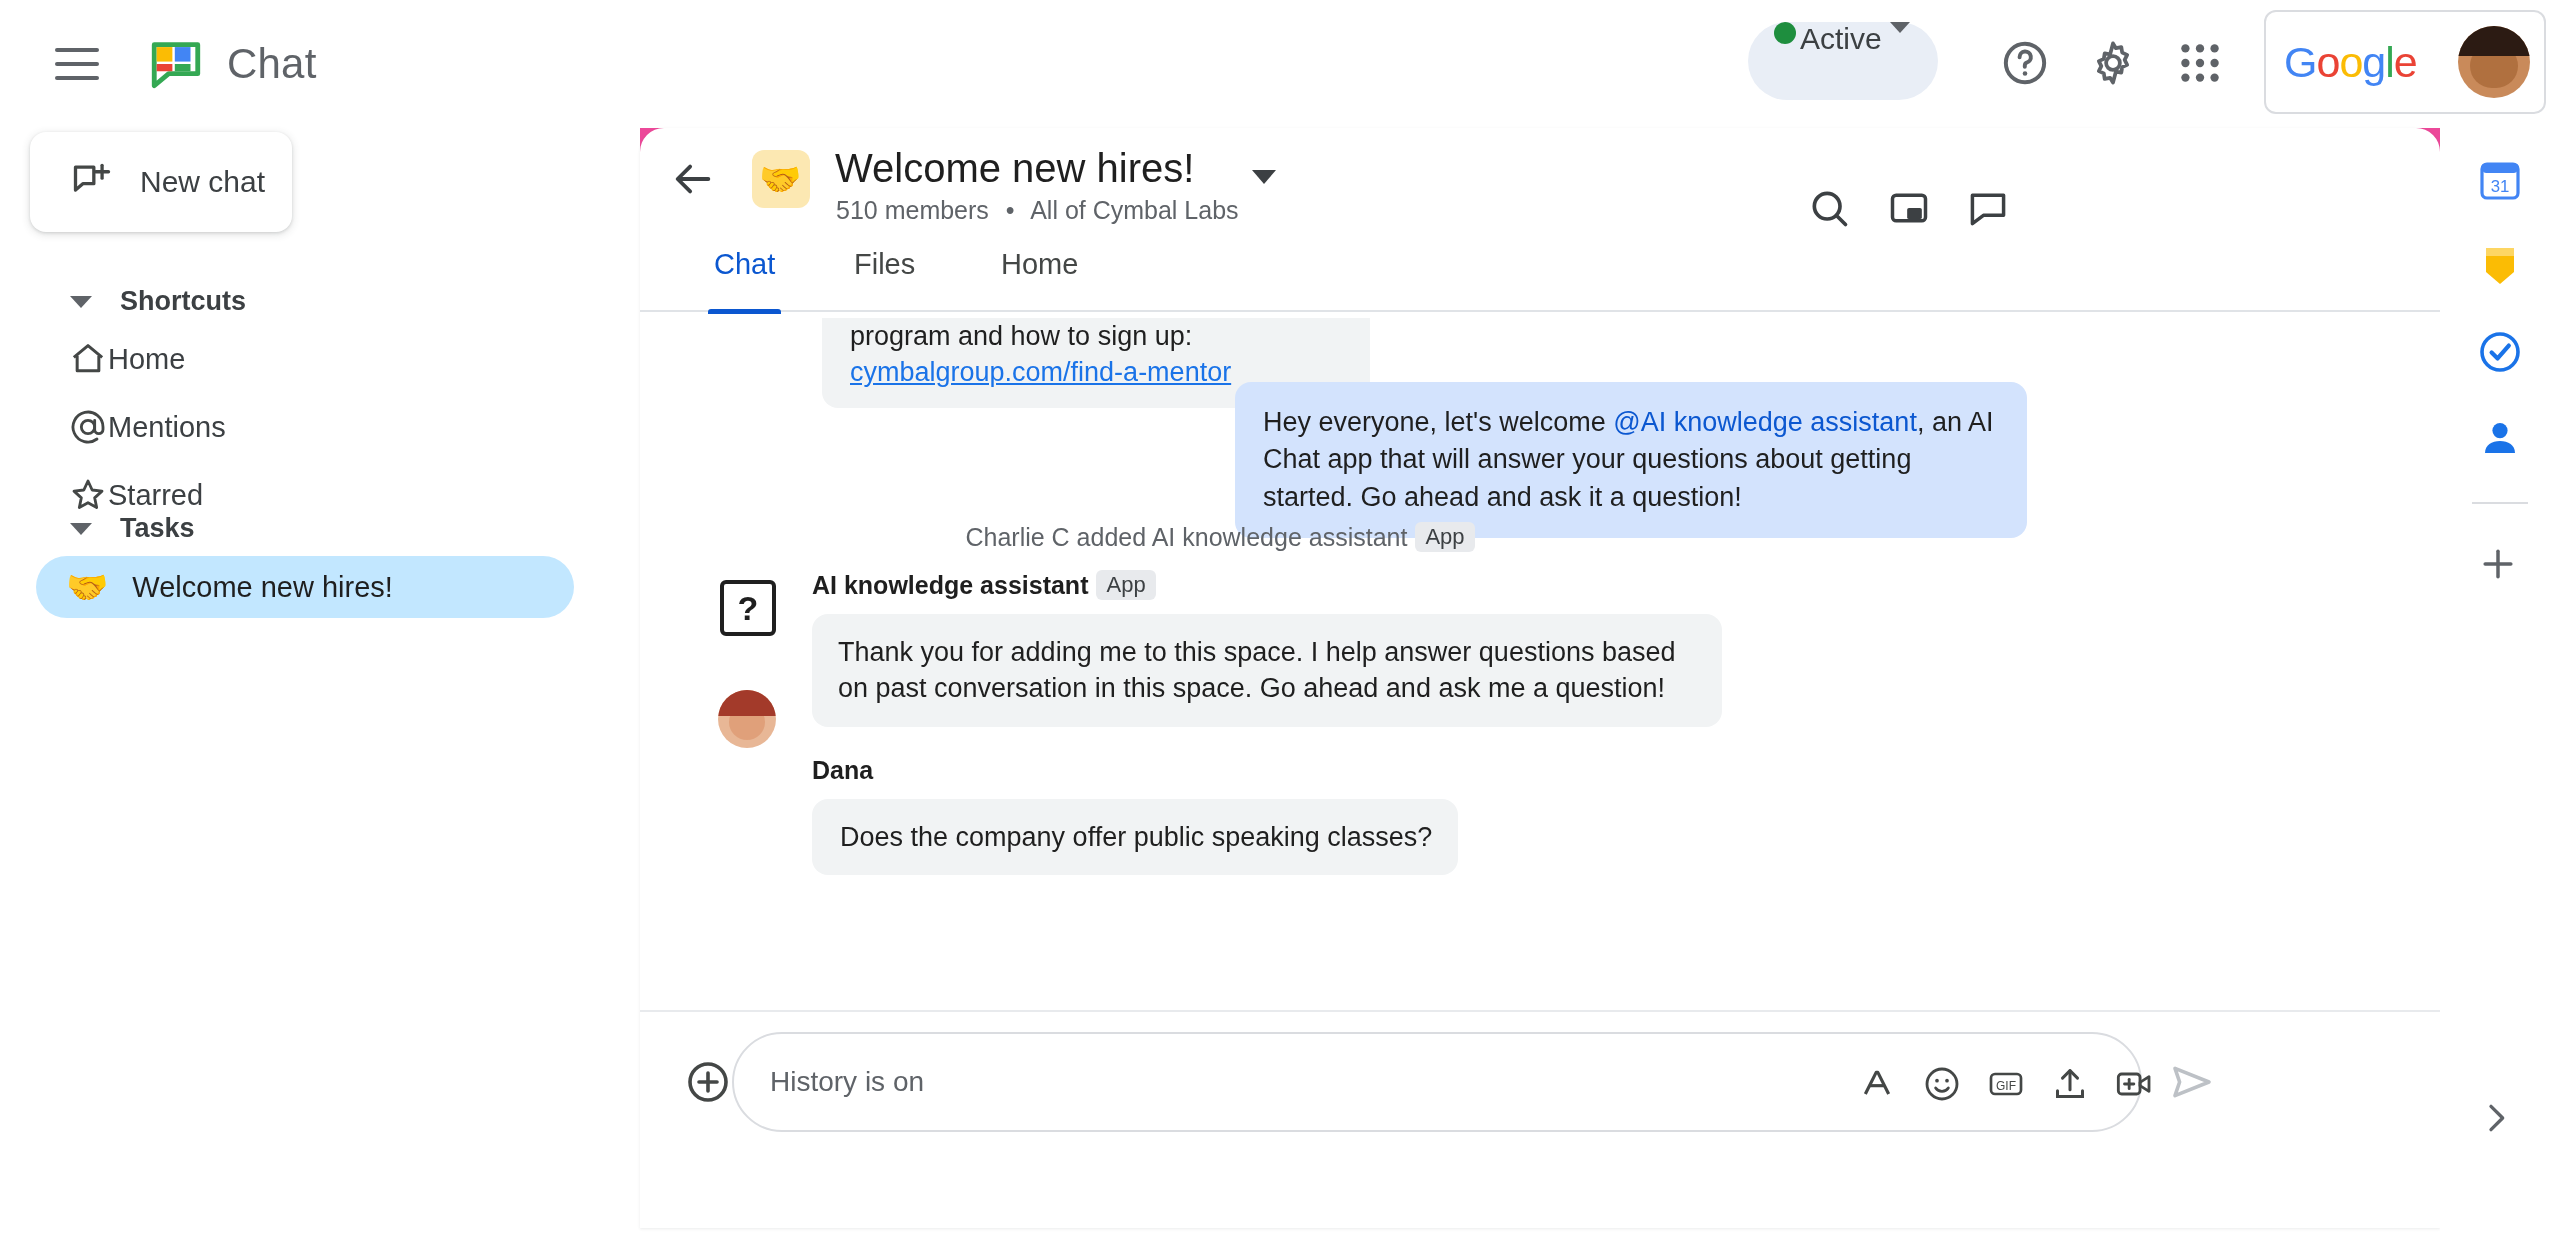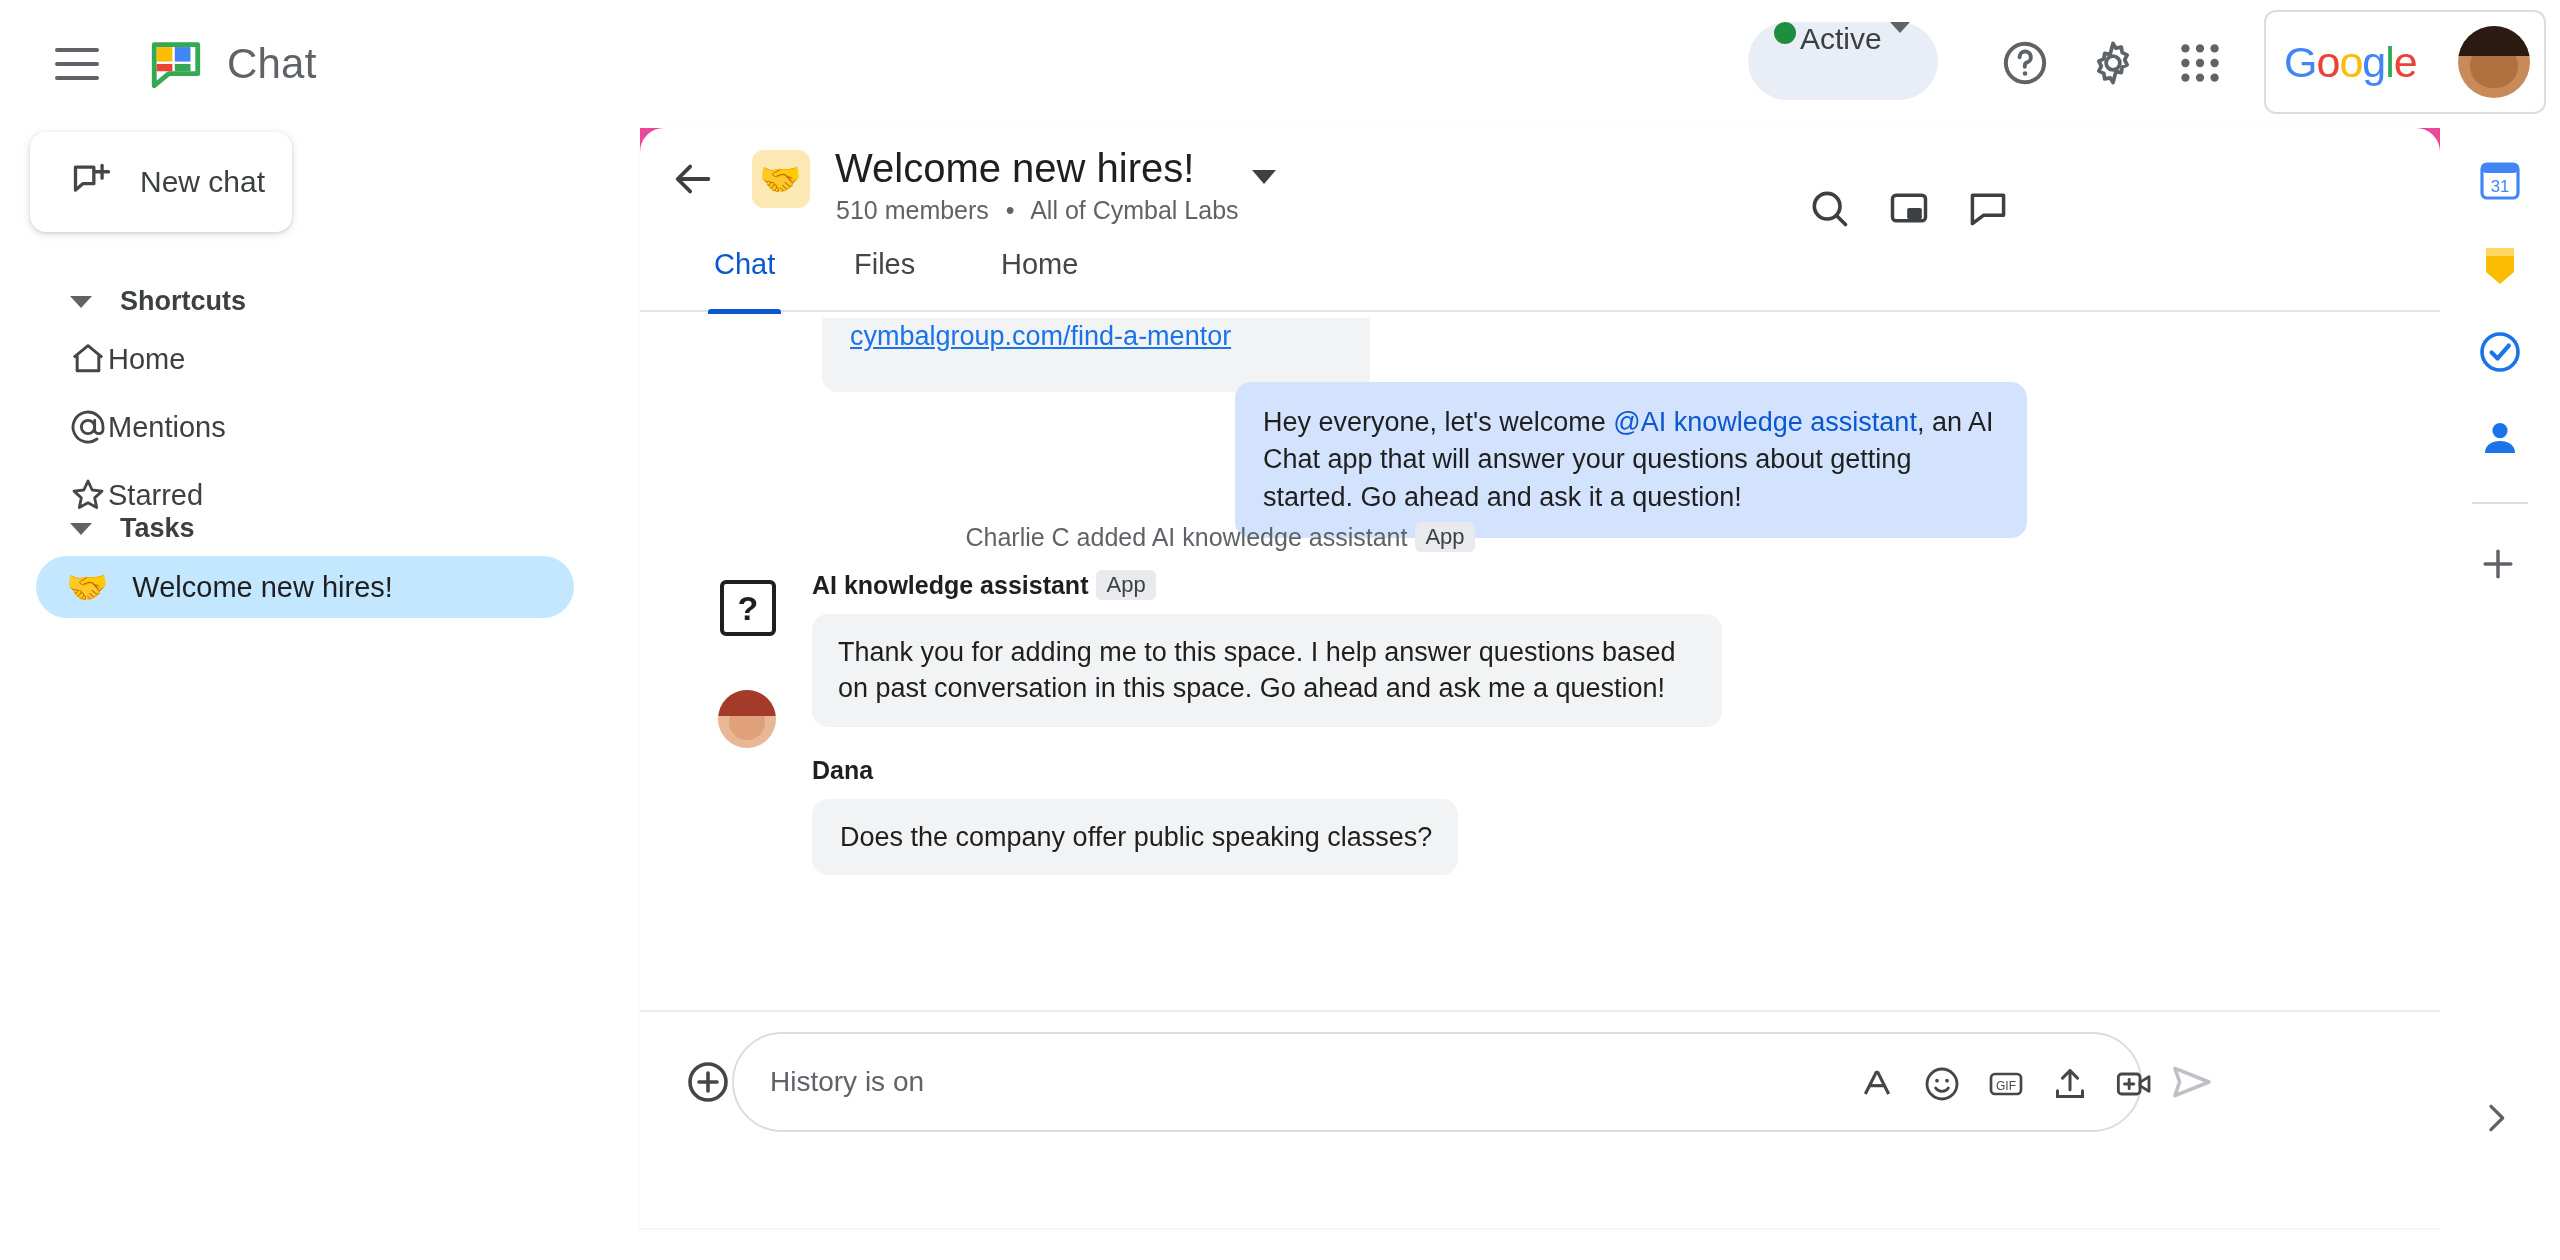--- a/index.html
+++ b/index.html
@@ -528,20 +528,21 @@
         <span>Files</span>
       </div>
       <div class="tab" id="tab-tasks">
         <span>Home</span>
       </div>
     </div>
 
     <div class="messages" style="width:1800px;">
 
       <div class="bubble-partial">
+        <div>program and how to sign up:</div>
         <a href="#">cymbalgroup.com/find-a-mentor</a>
       </div>
 
       <div class="bubble-out">
         <span>Hey everyone, let's welcome </span><span class="mention">@AI knowledge assistant</span><span>, an AI Chat app that will answer your questions about getting started.  Go ahead and ask it a question!</span>
       </div>
 
       <div class="system-line">
         <span>Charlie C added AI knowledge assistant</span><span class="app-badge">App</span>
       </div>

